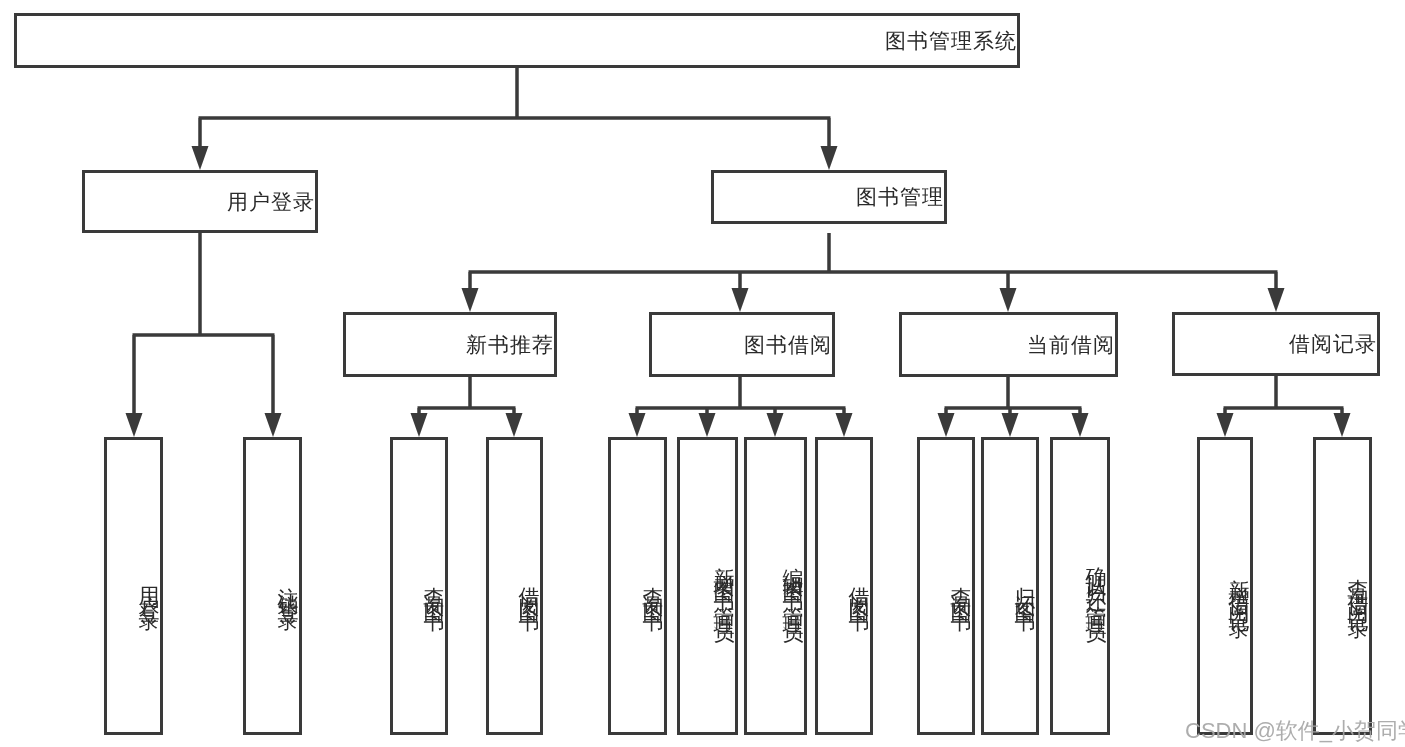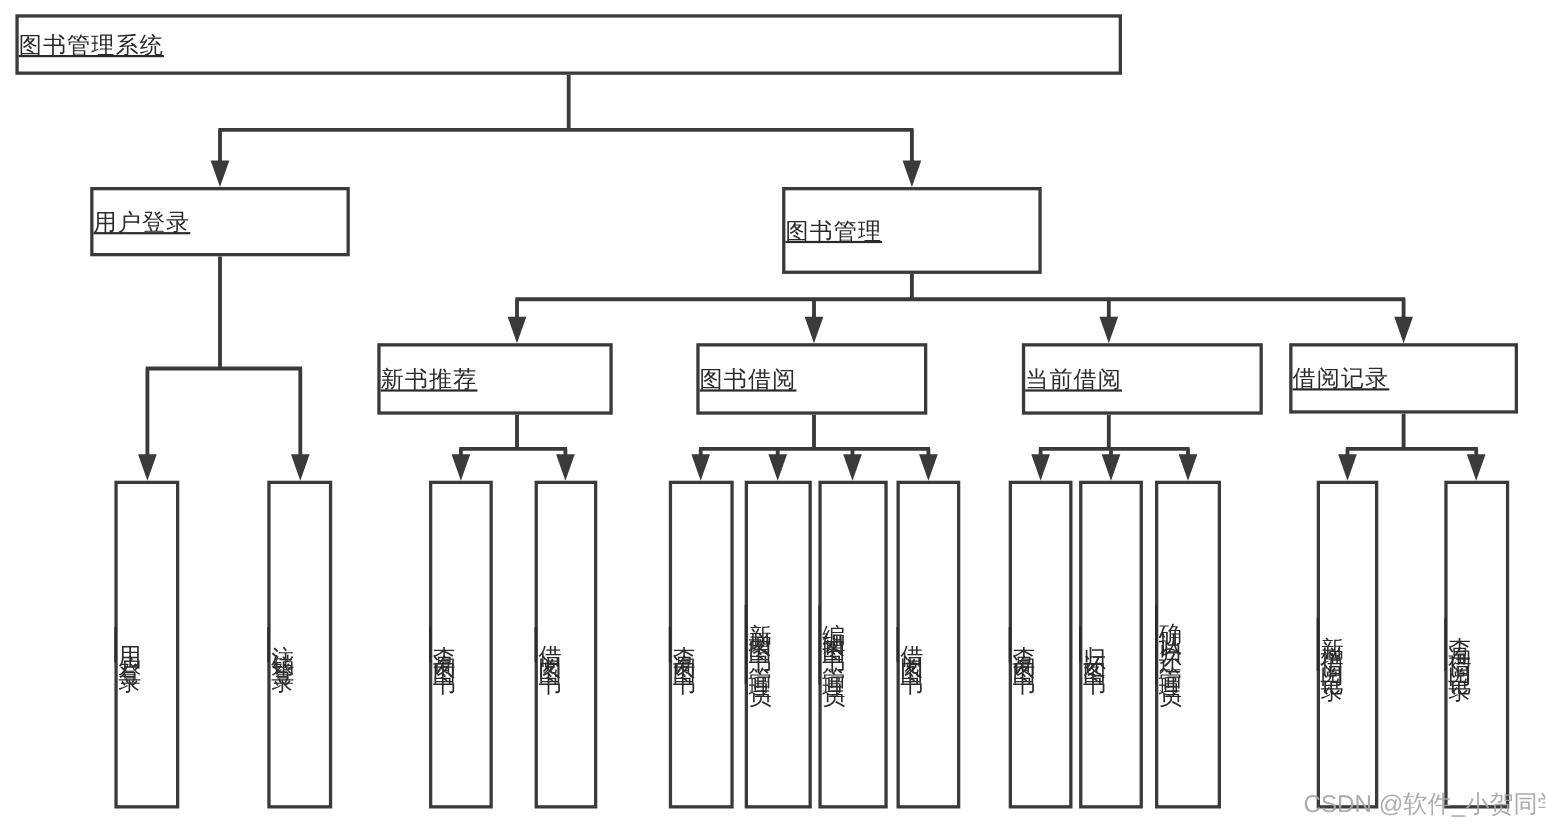--- a/index.html
+++ b/index.html
@@ -17,41 +17,40 @@
     width: 1405px; height: 747px;
     z-index: 0;
   }
   .node {
     position: absolute;
     box-sizing: border-box;
     background: #ffffff;
     border: 3px solid #3a3a3a;
     display: flex;
     align-items: center;
-    justify-content: flex-start;
+    justify-content: flex-end;
     color: #2a2a2a;
     z-index: 1;
-    text-decoration: underline;
   }
   .hbox { font-size: 21px; letter-spacing: 1px; }
   .vbox span {
     writing-mode: vertical-rl;
     text-orientation: mixed;
     font-size: 21px;
     letter-spacing: 8px;
     color: #2a2a2a;
     line-height: 1;
   }
   
   .n-root            { left: 14px;  top: 13px;  width: 1006px; height: 55px; }
   .n-user-login      { left: 82px;  top: 170px; width: 236px;  height: 63px; }
-  .n-book-mgmt       { left: 711px; top: 170px; width: 236px;  height: 79px; }
+  .n-book-mgmt       { left: 711px; top: 170px; width: 236px;  height: 54px; }
   .n-new-books       { left: 343px; top: 312px; width: 214px;  height: 65px; }
-  .n-book-borrow     { left: 633px; top: 312px; width: 210px;  height: 65px; }
-  .n-current-borrow  { left: 929px; top: 312px; width: 219px;  height: 65px; }
+  .n-book-borrow     { left: 649px; top: 312px; width: 186px;  height: 65px; }
+  .n-current-borrow  { left: 899px; top: 312px; width: 219px;  height: 65px; }
   .n-borrow-records  { left: 1172px;top: 312px; width: 208px;  height: 64px; }
   .leaf { top: 437px; height: 298px; }
   .lf-0  { left: 104px;  width: 59px; }
   .lf-1  { left: 243px;  width: 59px; }
   .lf-2  { left: 390px;  width: 58px; }
   .lf-3  { left: 486px;  width: 57px; }
   .lf-4  { left: 608px;  width: 59px; }
   .lf-5  { left: 677px;  width: 61px; }
   .lf-6  { left: 744px;  width: 63px; }
   .lf-7  { left: 815px;  width: 58px; }

